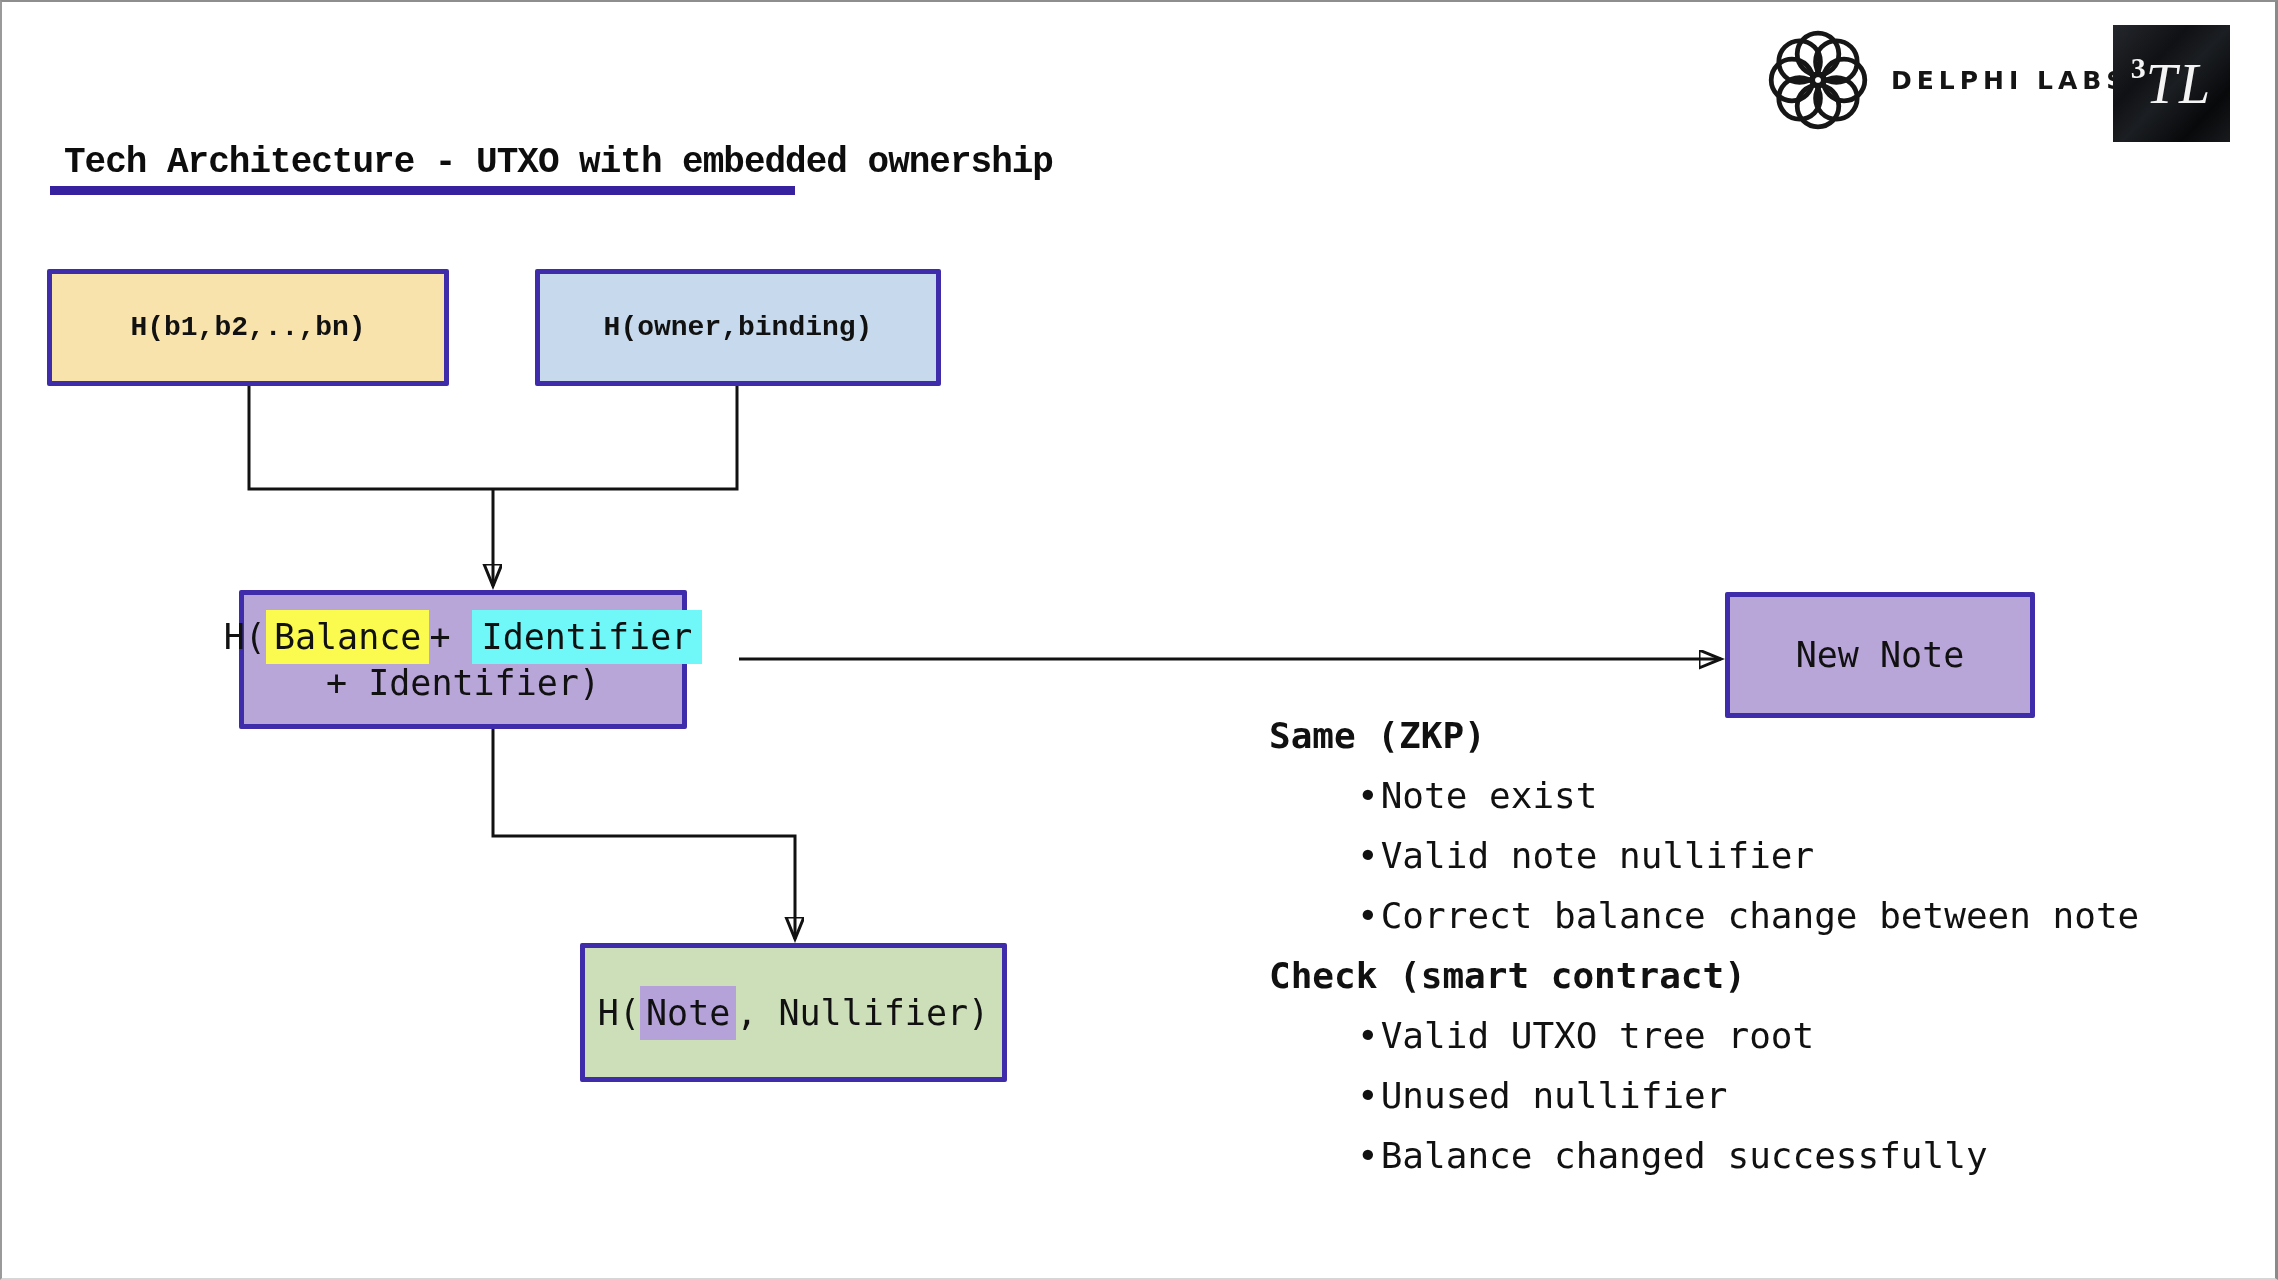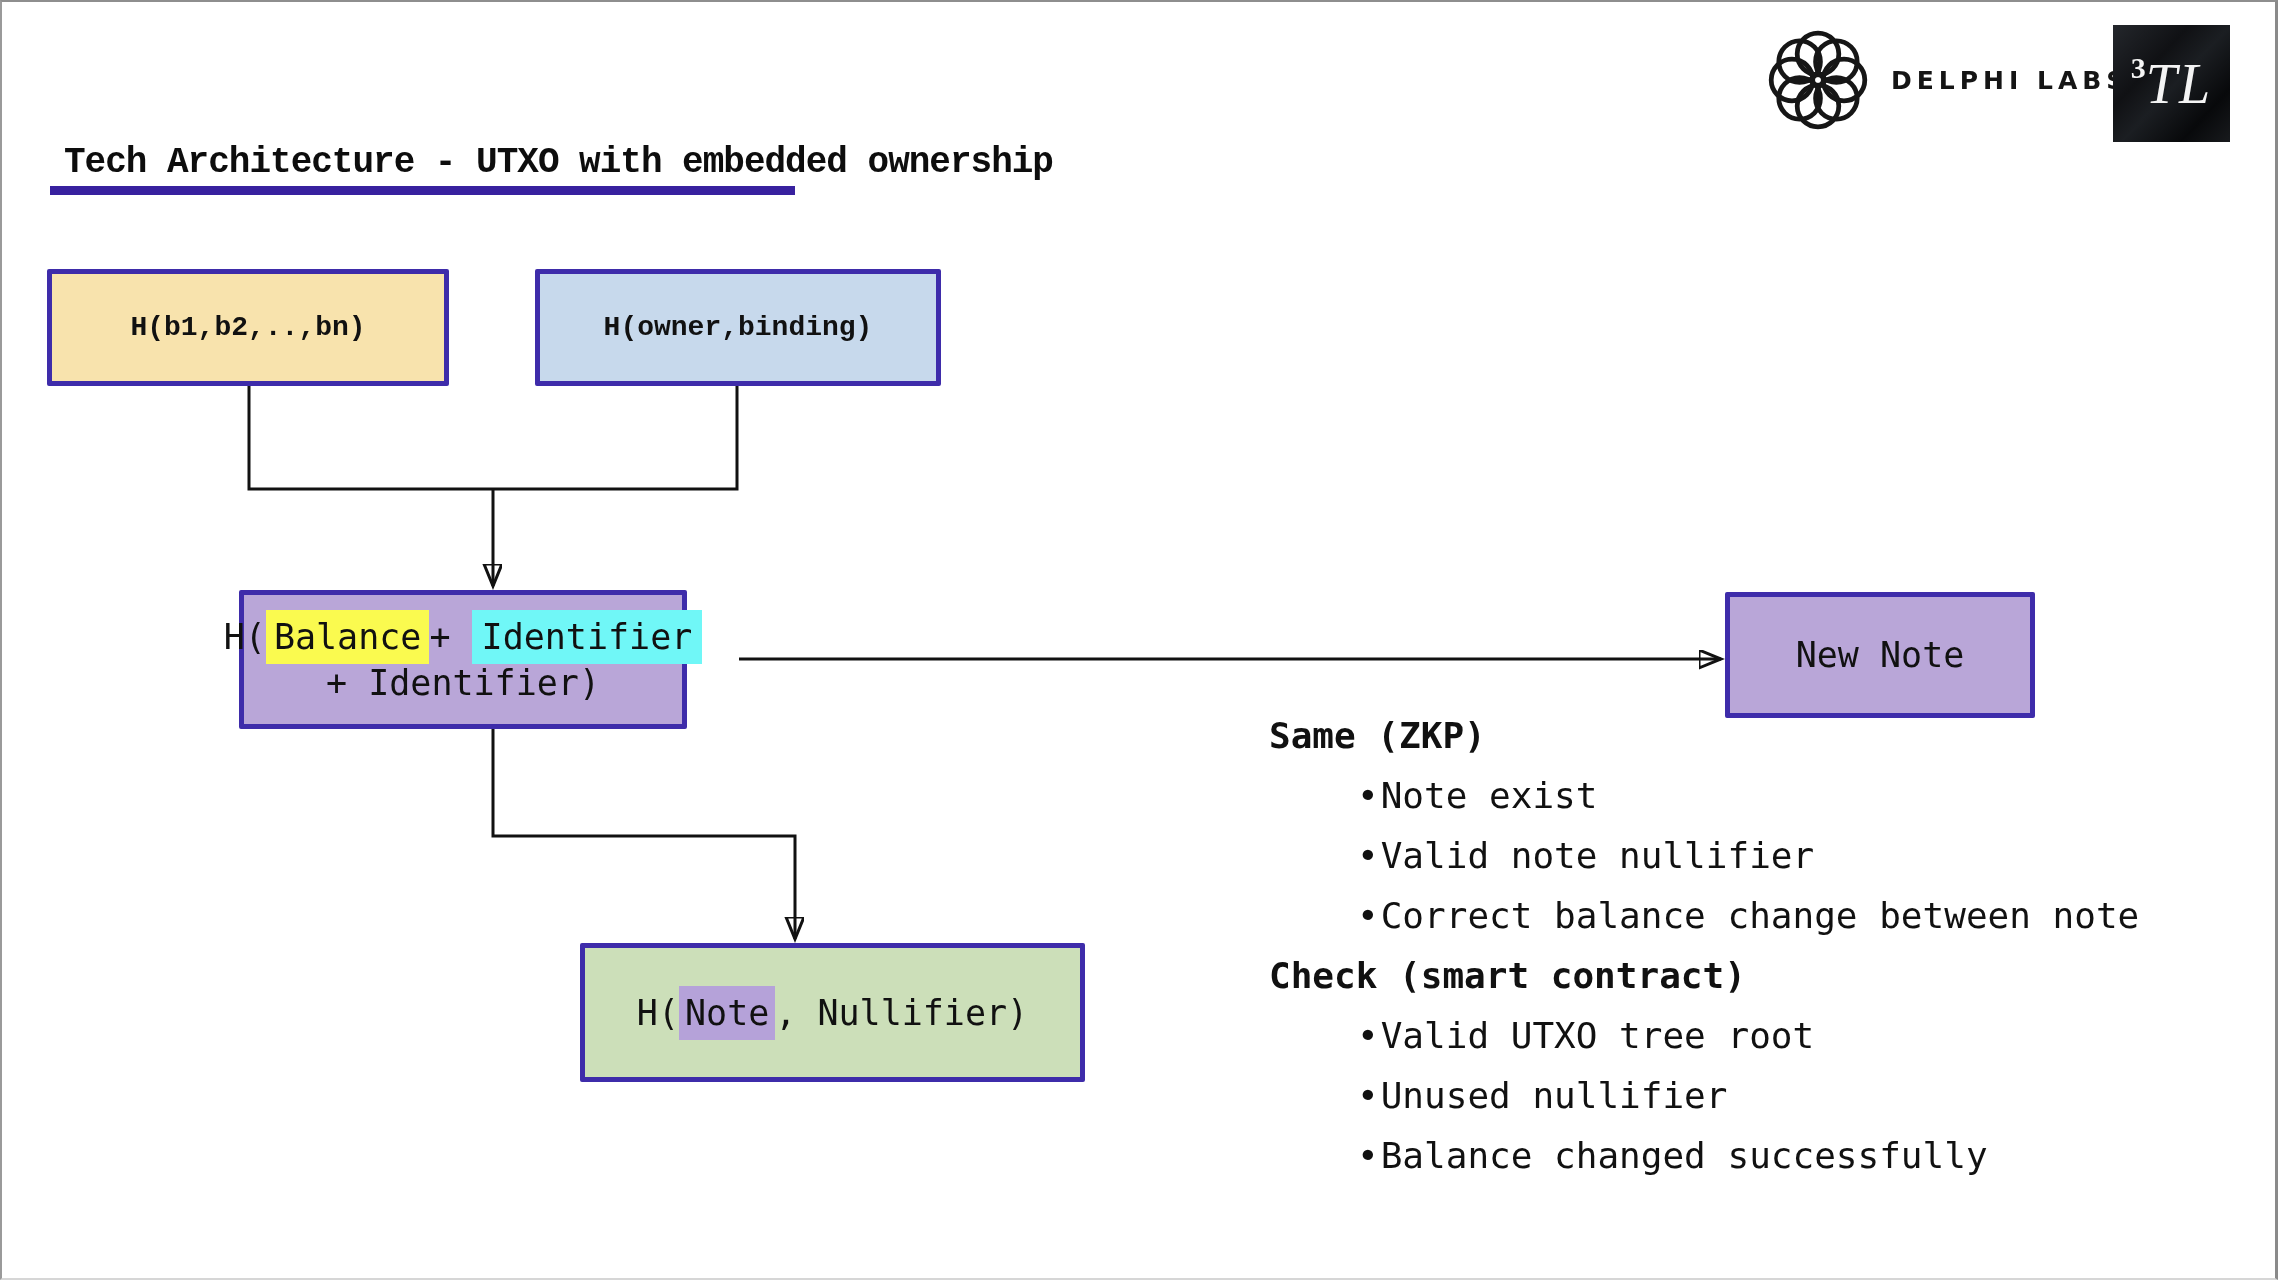--- a/index.html
+++ b/index.html
@@ -56,21 +56,21 @@
     text-align:center;
   }
   .dbox.mono-bold{
     font-family:"Liberation Mono", monospace;font-weight:bold;font-size:28px;
   }
   .dbox.mono{font-size:35px;}
   .box-blinding{left:45px;top:267px;width:402px;height:117px;background:var(--wheat-fill,#f8e3ad);}
   .box-owner{left:533px;top:267px;width:406px;height:117px;background:var(--blue-fill,#c7d9ec);}
   .box-note{left:237px;top:588px;width:448px;height:139px;background:var(--purple-fill,#b9a6d8);}
   .box-newnote{left:1723px;top:590px;width:310px;height:126px;background:var(--purple-fill,#b9a6d8);}
-  .box-nullifier{left:578px;top:941px;width:505px;height:139px;background:var(--green-fill,#ccdfb9);}
+  .box-nullifier{left:578px;top:941px;width:427px;height:139px;background:var(--green-fill,#ccdfb9);}
   .box-line{white-space:pre;line-height:46px;}
   .hl-yellow{background:var(--hl-yellow,#fafa4f);padding:7px 8px;}
   .hl-cyan{background:var(--hl-cyan,#70f7f7);padding:7px 10px;}
   .hl-purple{background:var(--hl-purple,#b5a2d9);padding:7px 6px;}
   
   .notes{position:absolute;left:1267px;top:704px;font-size:36px;z-index:2;}
   .note-row{height:60px;line-height:60px;white-space:nowrap;}
   .note-heading{font-weight:bold;}
   .note-item{padding-left:88px;}
   .bullet{margin-right:2px;}

